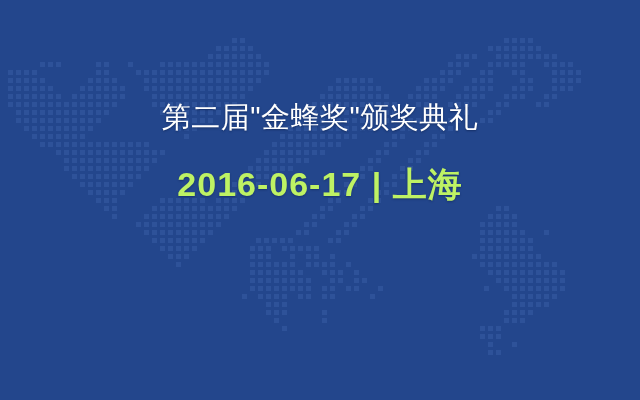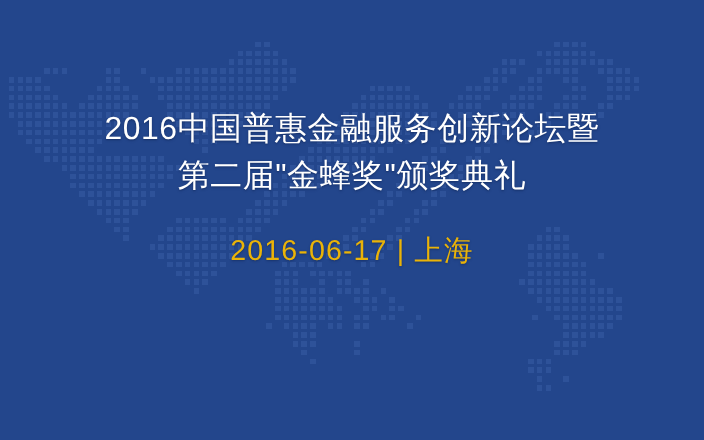--- a/index.html
+++ b/index.html
@@ -51,24 +51,24 @@
     white-space: nowrap;
     text-shadow: 0 1px 2px rgba(10,28,70,0.55);
   }
   .meta-block {
     margin-top: 28px;
     width: 100%;
     text-align: center;
   }
   .meta-line {
     display: inline-block;
-    color: #eab308;
-    font-size: 26px;
+    color: #bef264;
+    font-size: 34px;
     line-height: 34px;
-    font-weight: 400;
+    font-weight: 700;
     letter-spacing: 1px;
     white-space: nowrap;
     text-shadow: 0 1px 2px rgba(10,28,70,0.45);
   }
 </style>
 </head>
 <body>
 
 <div id="banner">
 
@@ -953,21 +953,20 @@
       <rect x="512" y="342" width="5" height="5"></rect>
 
       <rect x="488" y="350" width="5" height="5"></rect>
         <rect x="496" y="350" width="5" height="5"></rect>
     </g>
   </svg>
 
   <div id="content">
 
     <div class="title-block">
-      <span class="title-line">2016中国普惠金融服务创新论坛暨</span>
       <span class="title-line">第二届"金蜂奖"颁奖典礼</span>
     </div>
 
     <div class="meta-block">
       <span class="meta-line">2016-06-17 | 上海</span>
     </div>
 
   </div>
 </div>
 

